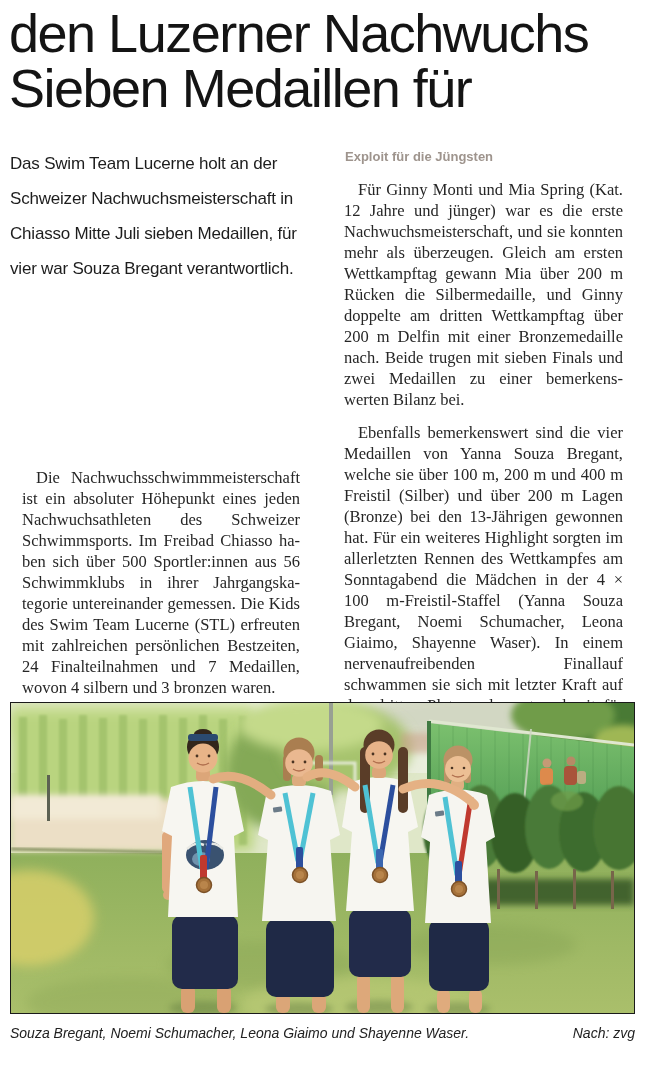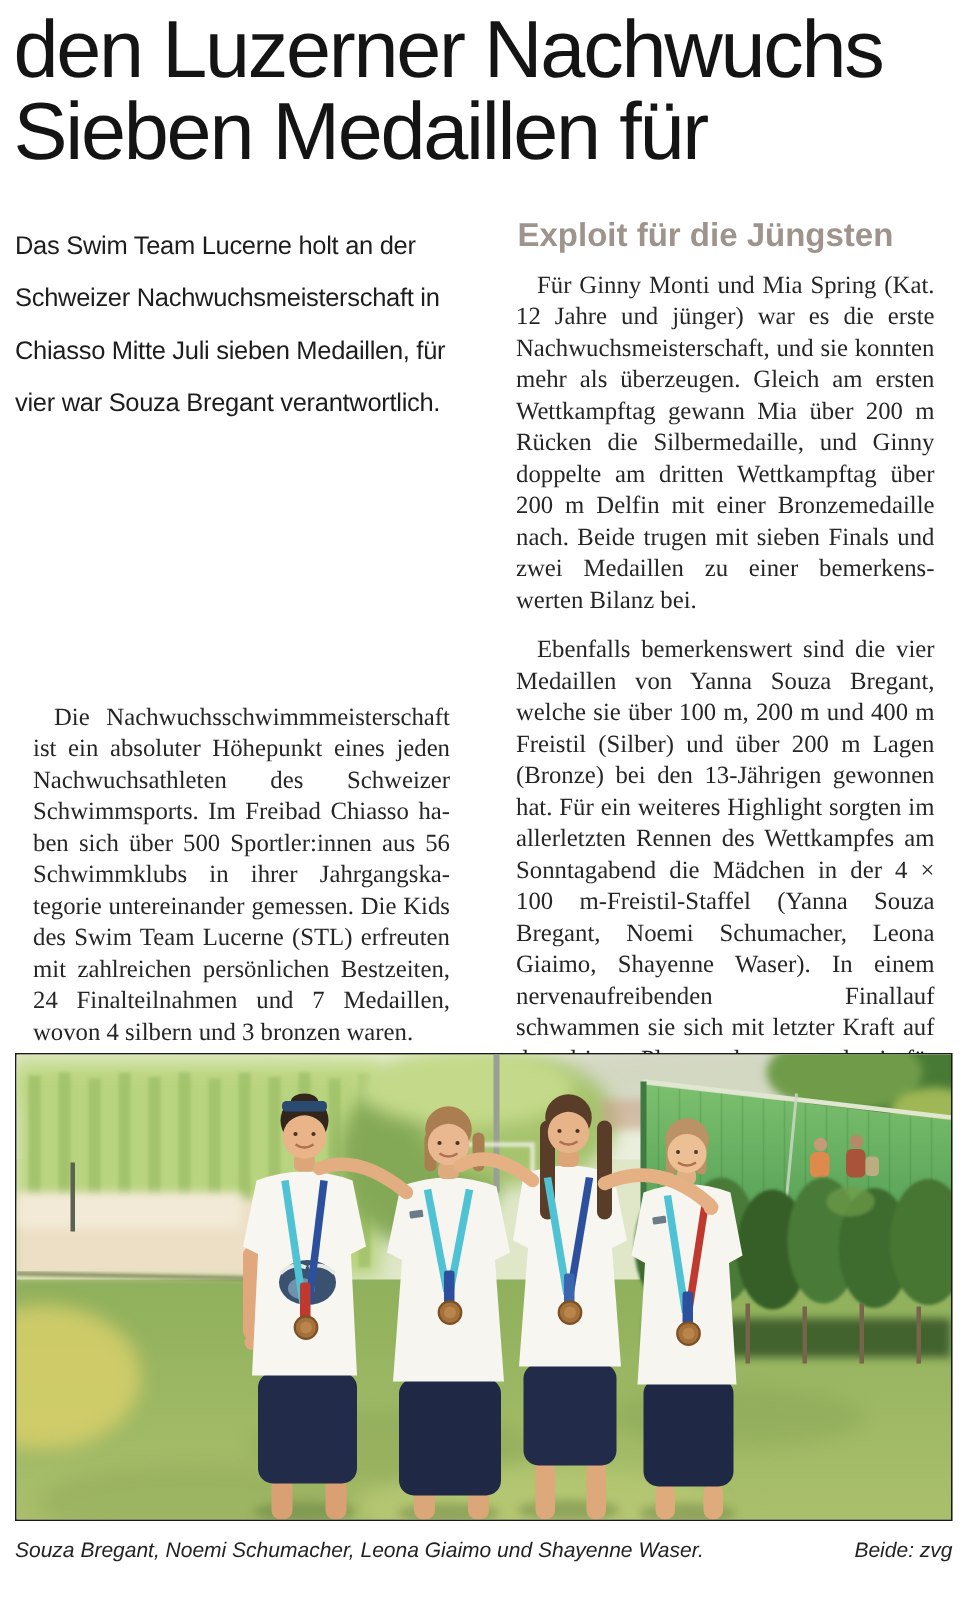--- a/index.html
+++ b/index.html
@@ -10,21 +10,21 @@
         font-size:54px;line-height:55px;letter-spacing:-1.5px;color:#141414;white-space:nowrap;}
   .lead{position:absolute;left:10px;top:146px;width:288px;
         font-family:Liberation Sans, sans-serif;font-size:17px;line-height:35px;
         letter-spacing:-0.2px;color:#1d1d1d;}
   .body-text{font-size:16.5px;line-height:21px;text-align:justify;color:#262626;}
   .body-text p{margin:12px;text-indent:14px;}
   .left-body{position:absolute;left:10px;top:455px;width:302px;}
   .right-col{position:absolute;left:332px;top:146px;width:303px;}
   .subheading{margin:0 0 3px 0;padding-left:13px;
         font-family:"Liberation Sans",sans-serif;font-weight:700;
-        font-size:22px;line-height:21px;}
+        font-size:13px;line-height:21px;}
   .lastline{display:flex;justify-content:flex-start;align-items:baseline;}
   .lastline .plain{font-size:16.5px;}
   .author{font-family:"Liberation Sans",sans-serif;font-style:italic;font-weight:700;
         font-size:12px;color:#14532d;}
   .photo-frame{position:absolute;left:10px;top:702px;width:623px;height:310px;
         border:1px solid #1a1a1a;overflow:hidden;background:#dfe7c8;}
   .caption{position:absolute;left:10px;top:1023px;width:625px;
         font-family:"Liberation Sans",sans-serif;font-style:italic;
         font-size:14px;line-height:20px;color:#222222;}
   .caption-row{display:flex;justify-content:space-between;align-items:baseline;}
@@ -283,17 +283,17 @@
       <g>
         <path d="M392,86 Q428,70 462,100" stroke="#e5b184" stroke-width="9" fill="none" stroke-linecap="round"></path>
         <circle cx="463" cy="102" r="5" fill="#e5b184"></circle>
       </g>
     </svg>
   </div>
 
   <div class="caption">
     <div class="caption-row">
       <span>Souza Bregant, Noemi Schumacher, Leona Giaimo und Shayenne Waser.</span>
-      <span>Beide: zvg</span>
+      <span>Nach: zvg</span>
     </div>
   </div>
 
 </div>
 
 </body></html>

